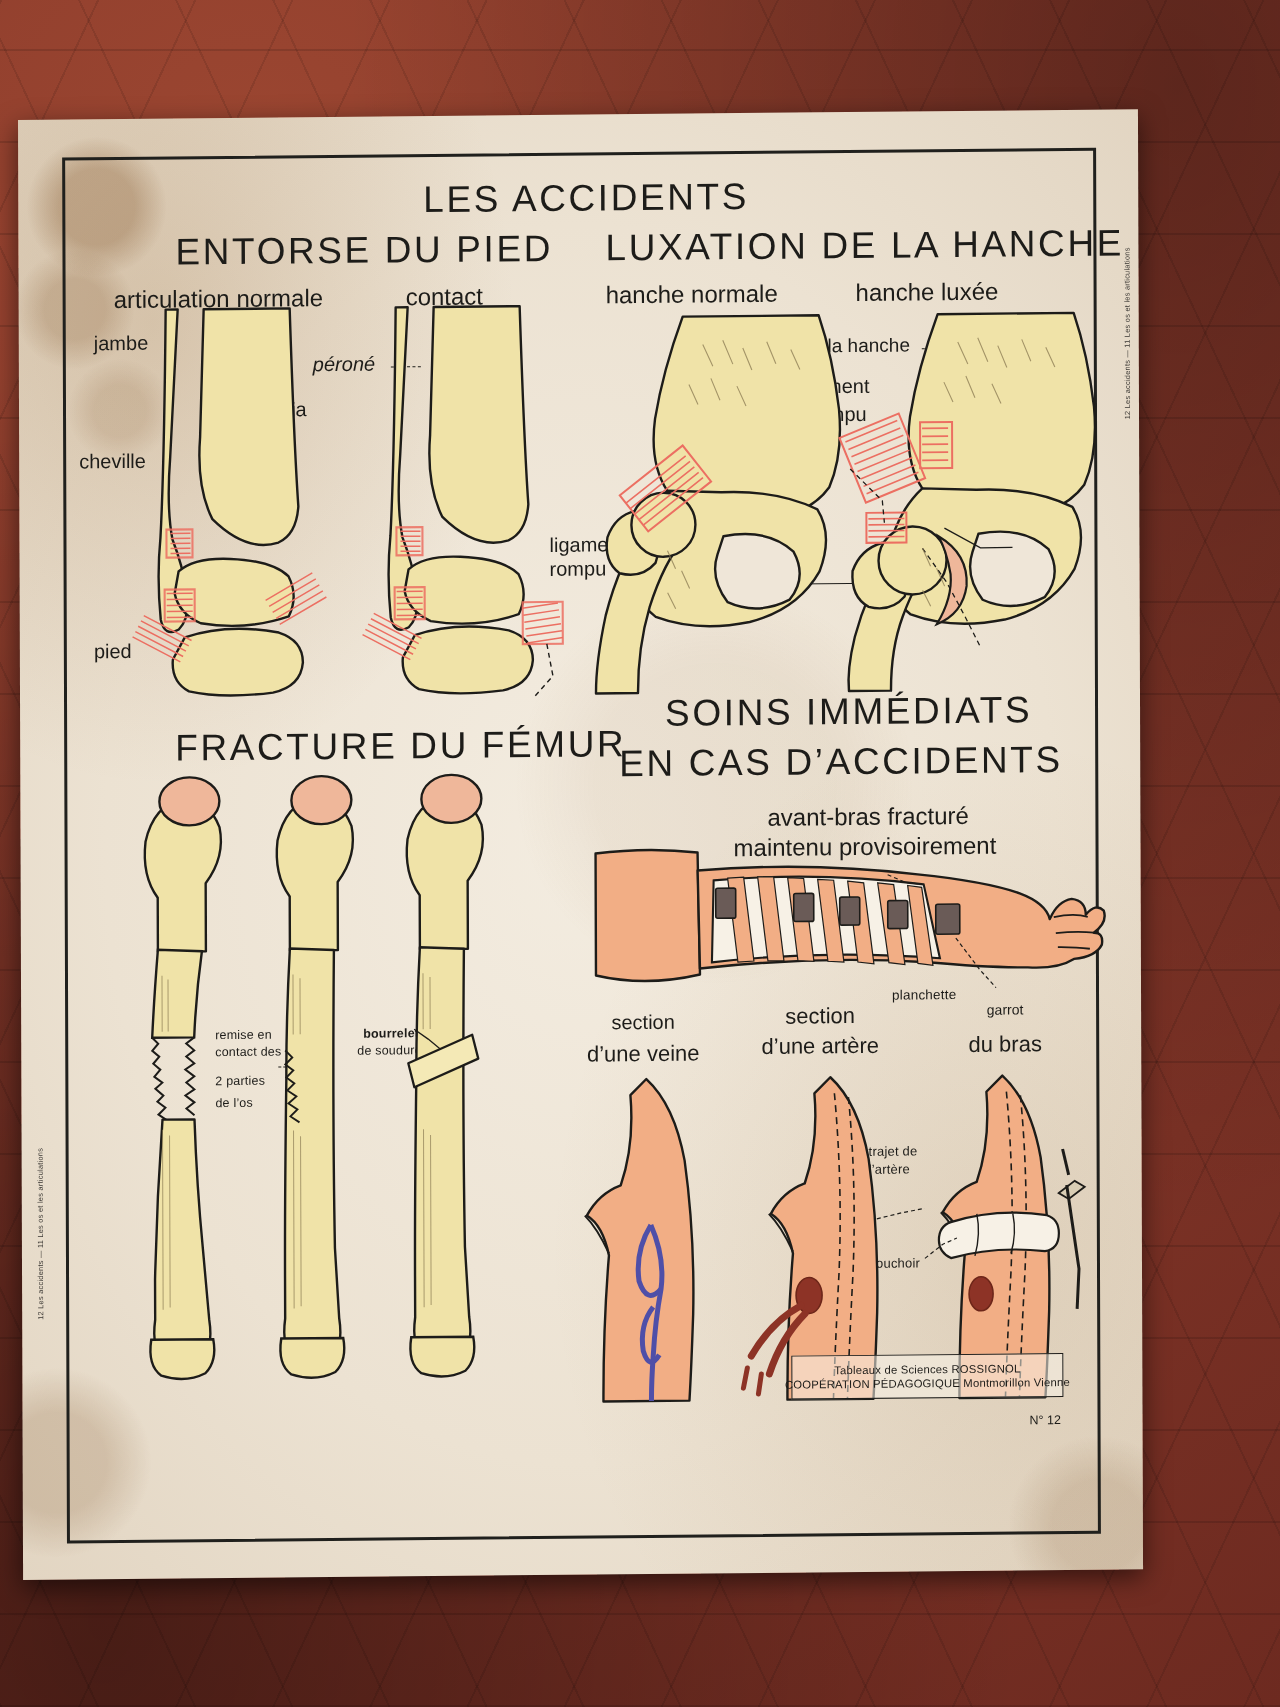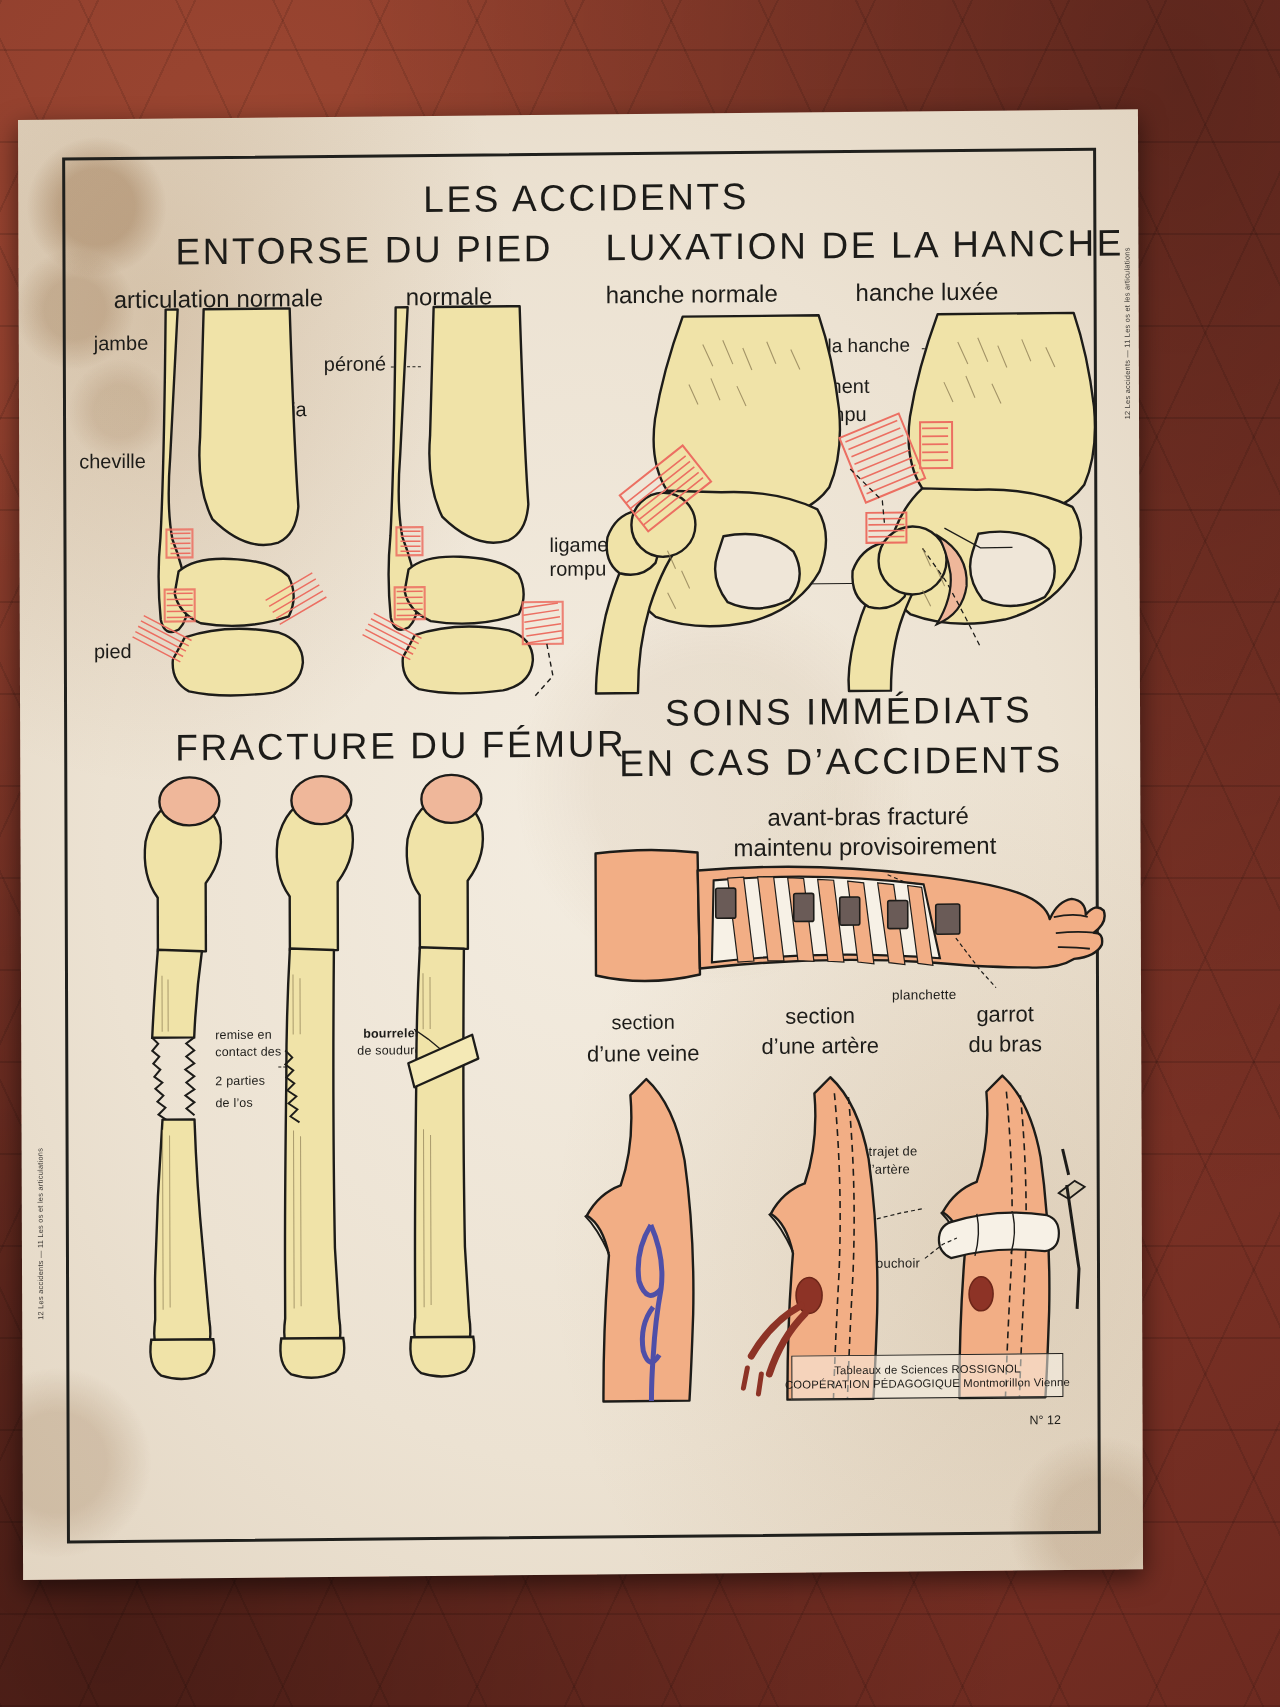--- a/index.html
+++ b/index.html
@@ -115,28 +115,28 @@
   <div class="edge r" style="left:1104px; top:310px;">12  Les accidents   —  11  Les os et les articulations</div>
 
   <div id="frame">
     <div id="stage">
 
       <div class="ttl" style="left:358px; top:22px;">LES ACCIDENTS</div>
       <div class="ttl" style="left:110px; top:72px;">ENTORSE DU PIED</div>
       <div class="ttl" style="left:540px; top:72px;">LUXATION DE LA HANCHE</div>
 
       <div class="sub" style="left:48px; top:126px;">articulation normale</div>
-      <div class="sub" style="left:340px; top:126px;">normale</div>
+      <div class="sub" style="left:340px; top:126px;">contact</div>
 
       <div class="lbl" style="left:28px; top:172px;">jambe</div>
       <div class="lbl" style="left:13px; top:290px;">cheville</div>
       <div class="lbl" style="left:27px; top:480px;">pied</div>
       <div class="lbl" style="left:204px; top:240px;">tibia</div>
       <div class="dash" style="left:160px; top:252px; width:44px;"></div>
-      <div class="lbl" style="left:258px; top:195px;">péroné</div>
+      <div class="lbl" style="left:247px; top:195px;font-style:italic;">péroné</div>
       <div class="dash" style="left:325px; top:209px; width:30px;"></div>
       <div class="lbl" style="left:483px; top:378px;">ligament</div>
       <div class="lbl" style="left:483px; top:402px;">rompu</div>
 
       <svg style="left:60px; top:148px;" width="300" height="400" viewBox="0 0 300 400">
         <g fill="#f0e3a8" stroke="#1d1c19" stroke-width="2.4" stroke-linejoin="round">
 
           <path d="M52 2 L44 150 Q40 200 46 232 Q56 258 60 284 Q64 310 52 322 Q38 330 34 312 Q30 270 34 230 Q38 160 40 2 Z"></path>
 
           <path d="M78 2 L74 130 Q70 180 86 212 Q120 246 152 236 Q170 228 172 200 Q168 140 164 2 Z"></path>
@@ -384,21 +384,21 @@
         <path d="M300 32 L318 40 L334 42" fill="none" stroke="#1d1c19" stroke-width="1.2" stroke-dasharray="4 3"></path>
         <path d="M368 96 L392 128 L408 146" fill="none" stroke="#1d1c19" stroke-width="1.2" stroke-dasharray="4 3"></path>
       </svg>
 
       <div class="lbl c" style="left:500px; top:856px; width:150px;">section</div>
       <div class="lbl c" style="left:490px; top:886px; width:170px; font-size:22px;">d’une veine</div>
 
       <div class="lbl c" style="left:672px; top:850px; width:160px; font-size:22px;">section</div>
       <div class="lbl c" style="left:662px; top:880px; width:180px; font-size:22px;">d’une artère</div>
 
-      <div class="lbl c" style="left:862px; top:850px; width:150px; font-size:22px;text-align:center;">garrot</div>
+      <div class="lbl c" style="left:862px; top:850px; width:150px; font-size:14px;text-align:center;">garrot</div>
       <div class="lbl c" style="left:862px; top:880px; width:150px; font-size:22px;">du bras</div>
 
       <div class="tiny" style="left:800px; top:990px; font-size:13px;">trajet de</div>
       <div class="tiny" style="left:800px; top:1008px; font-size:13px;">l’artère</div>
       <div class="tiny" style="left:796px; top:1102px; font-size:13px;">mouchoir</div>
 
       <svg style="left:500px; top:920px;" width="180" height="330" viewBox="0 0 180 330">
         <path d="M78 4 Q106 30 116 86 Q126 160 124 240 Q122 294 120 326 L34 326 Q34 250 40 180 Q34 150 18 140 Q30 118 52 110 Q66 70 62 20 Z" fill="#f2ae85" stroke="#1d1c19" stroke-width="2.4" stroke-linejoin="round"></path>
         <path d="M40 178 Q28 152 16 140" fill="none" stroke="#1d1c19" stroke-width="2"></path>
 

